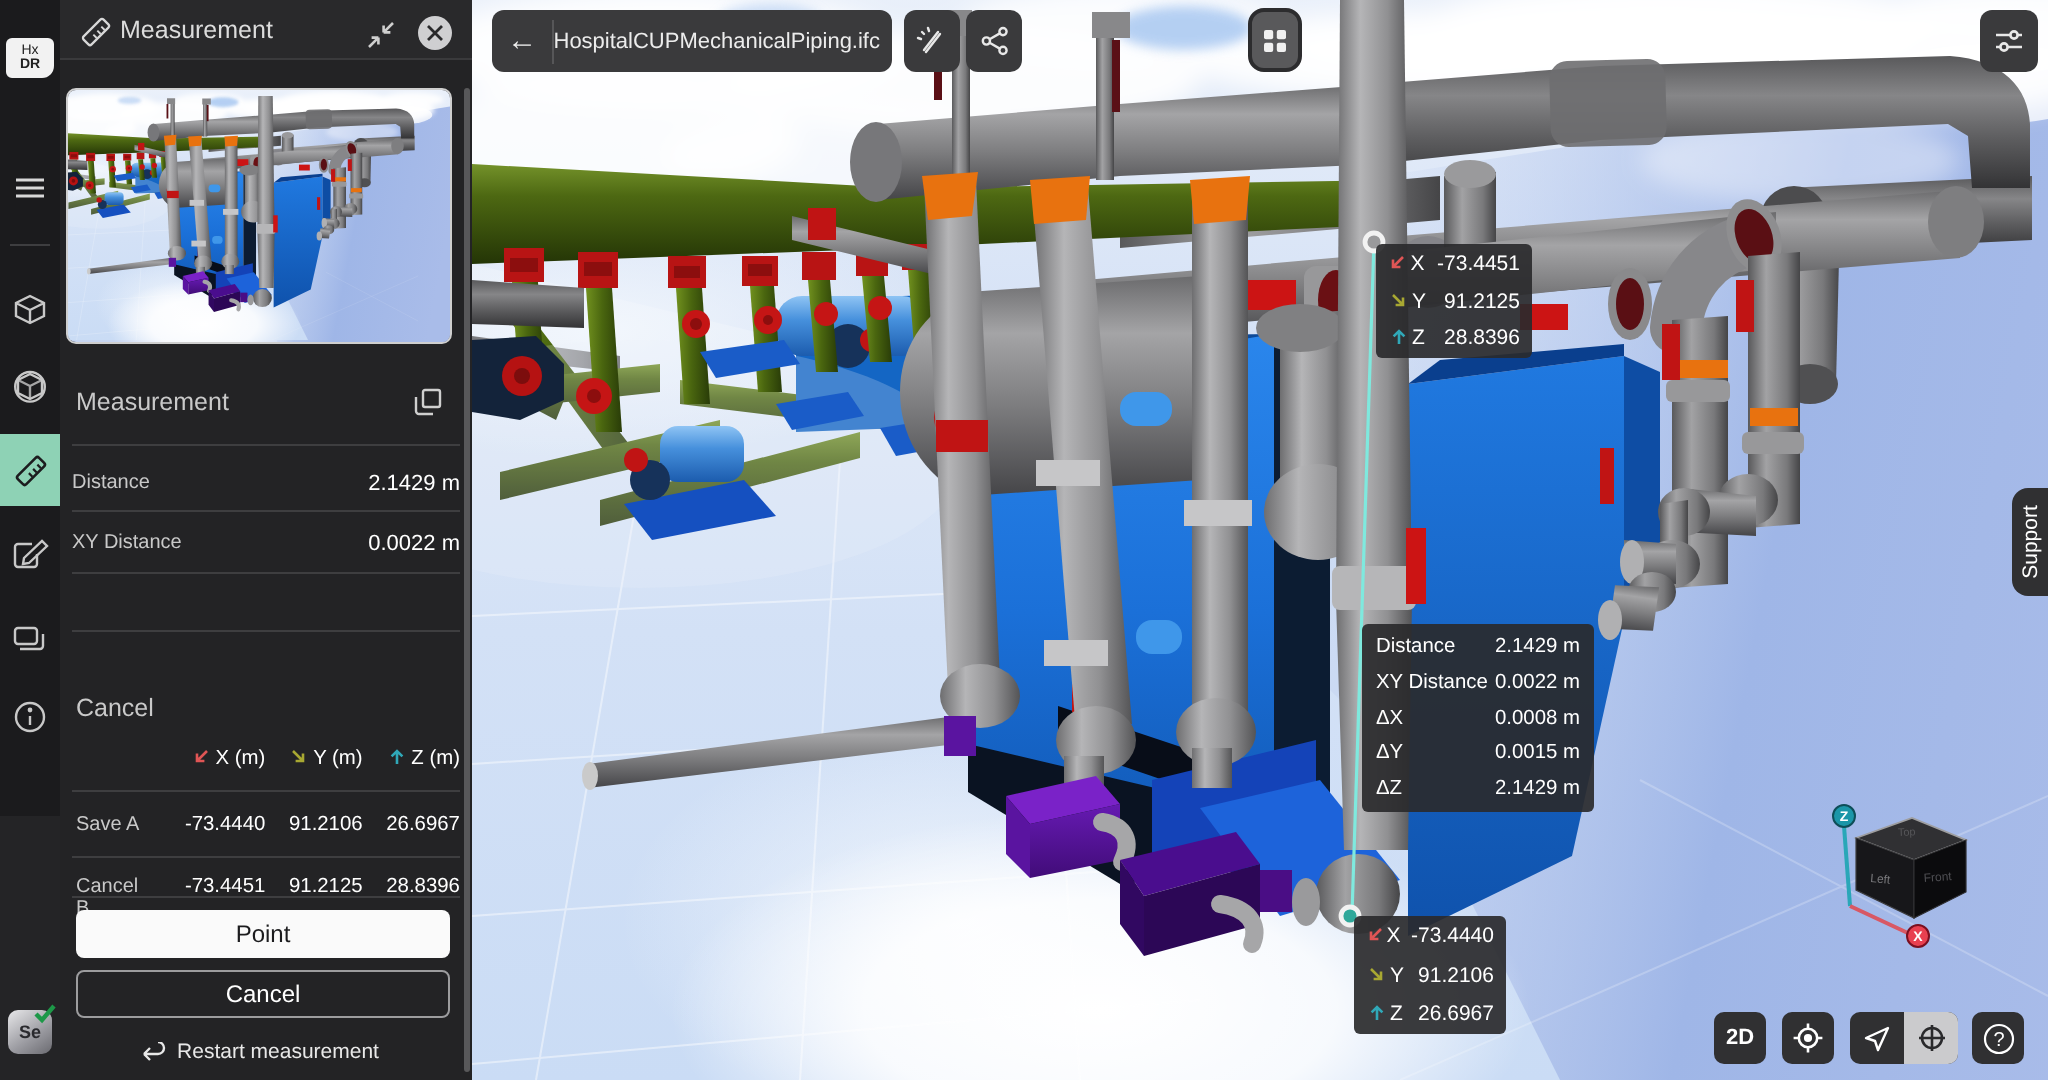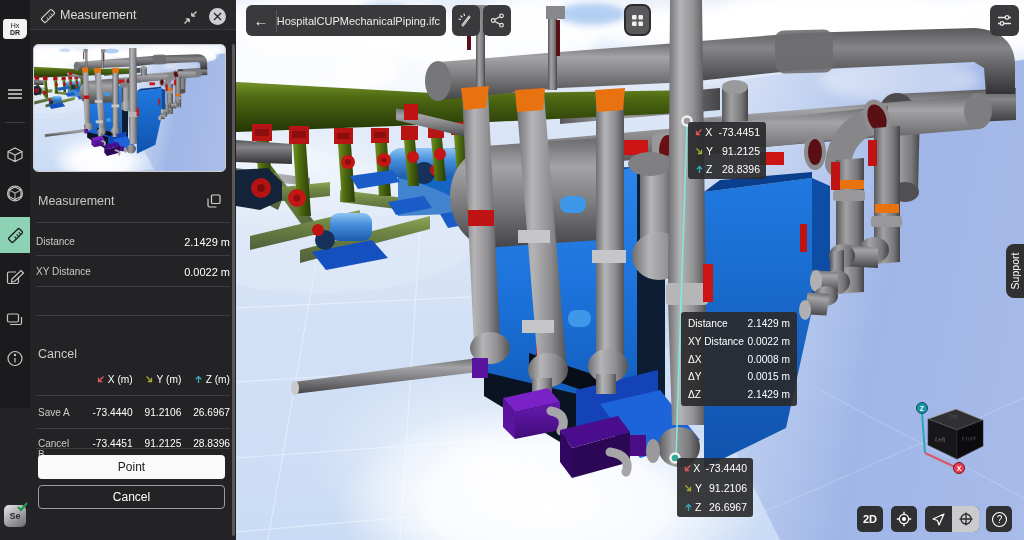--- a/index.html
+++ b/index.html
@@ -682,16 +682,21 @@
   <div class="ptsrow" style="top:438px">
     <span class="c0" style="padding-left:2px">Cancel B</span>
         <span class="c1">-73.4451</span>
         <span class="c2">91.2125</span>
         <span class="c3">28.8396</span>
   </div>
   <div class="pdiv" style="top:448px"></div>
 
   <div class="btn save" style="top:455px">Point</div>
   <div class="btn cancel" style="top:485px">Cancel</div>
+  <div class="restart">
+    <svg style="vertical-align:-2px; margin-right:6px" width="12" height="10" viewBox="0 0 12 10">
+          <path d="M1,4 H8 a3,3 0 0 1 0,6 M1,4 L4,1 M1,4 L4,7" stroke="#e8e8e8" stroke-width="1.2" fill="none" transform="scale(1,-1) translate(0,-10)"></path>
+        </svg>Restart measurement
+  </div>
   <div class="scrollbar"></div>
 </div>
 
 </div>
 
 </body></html>

